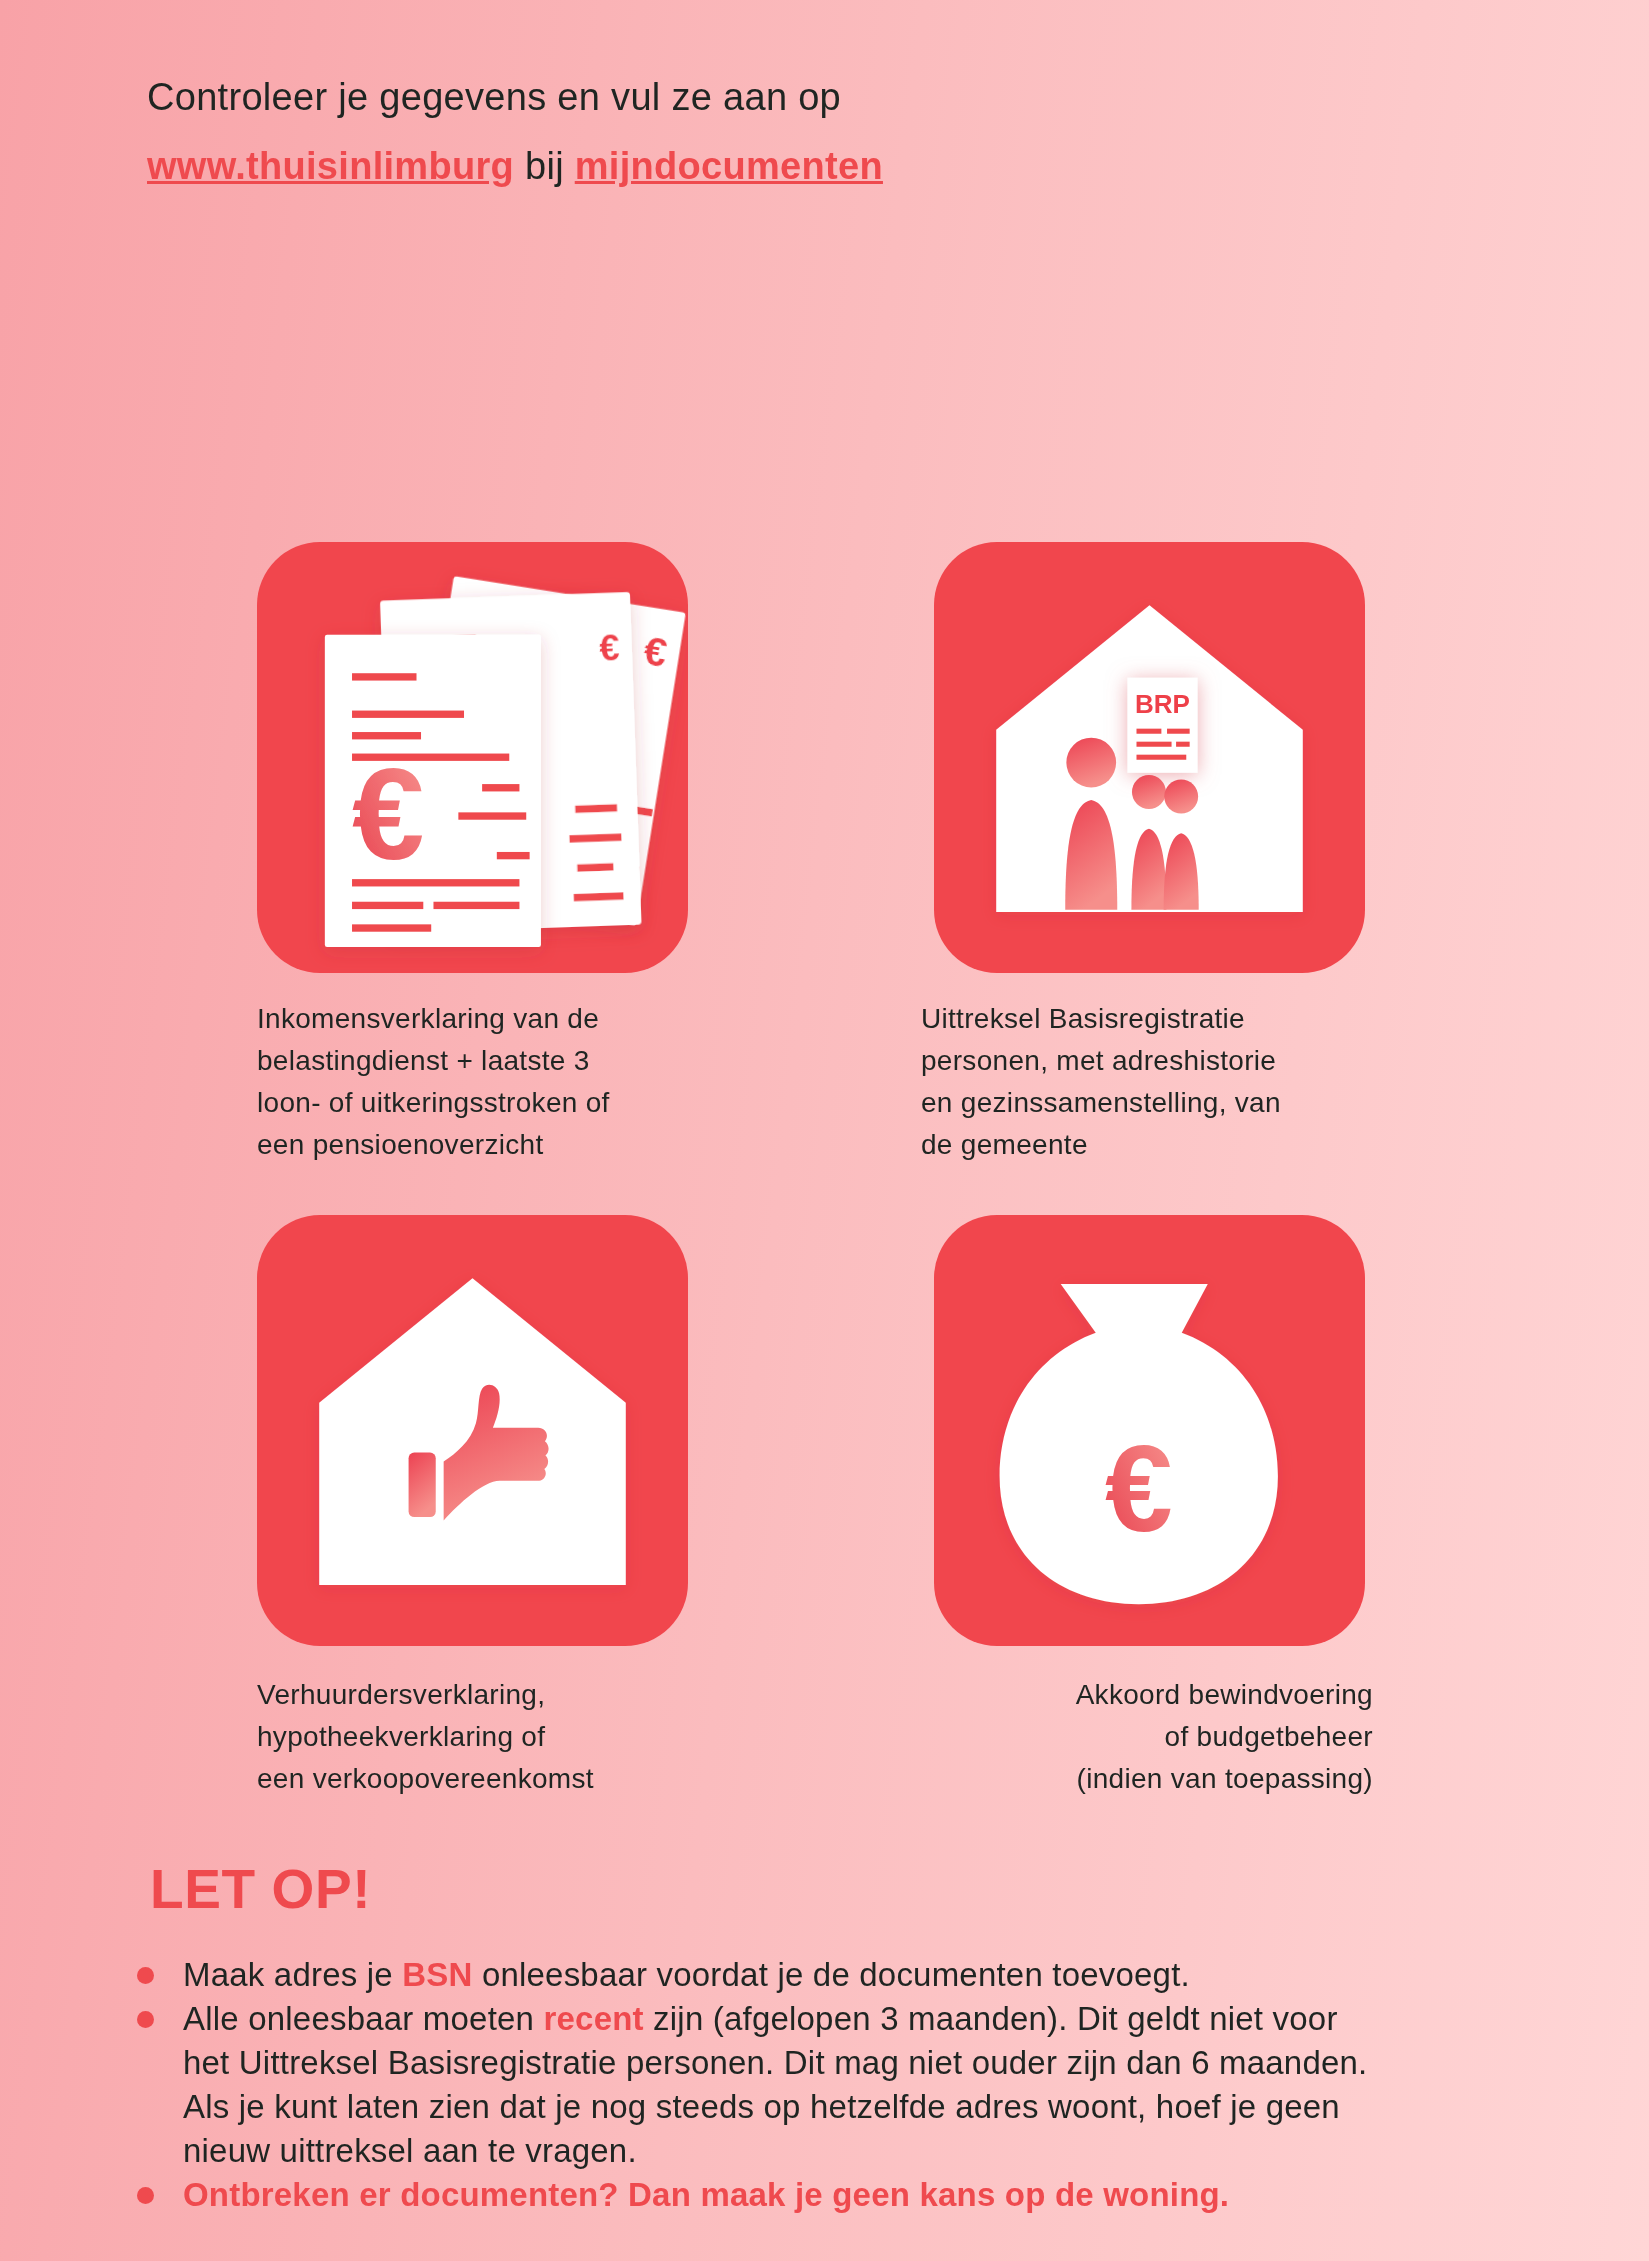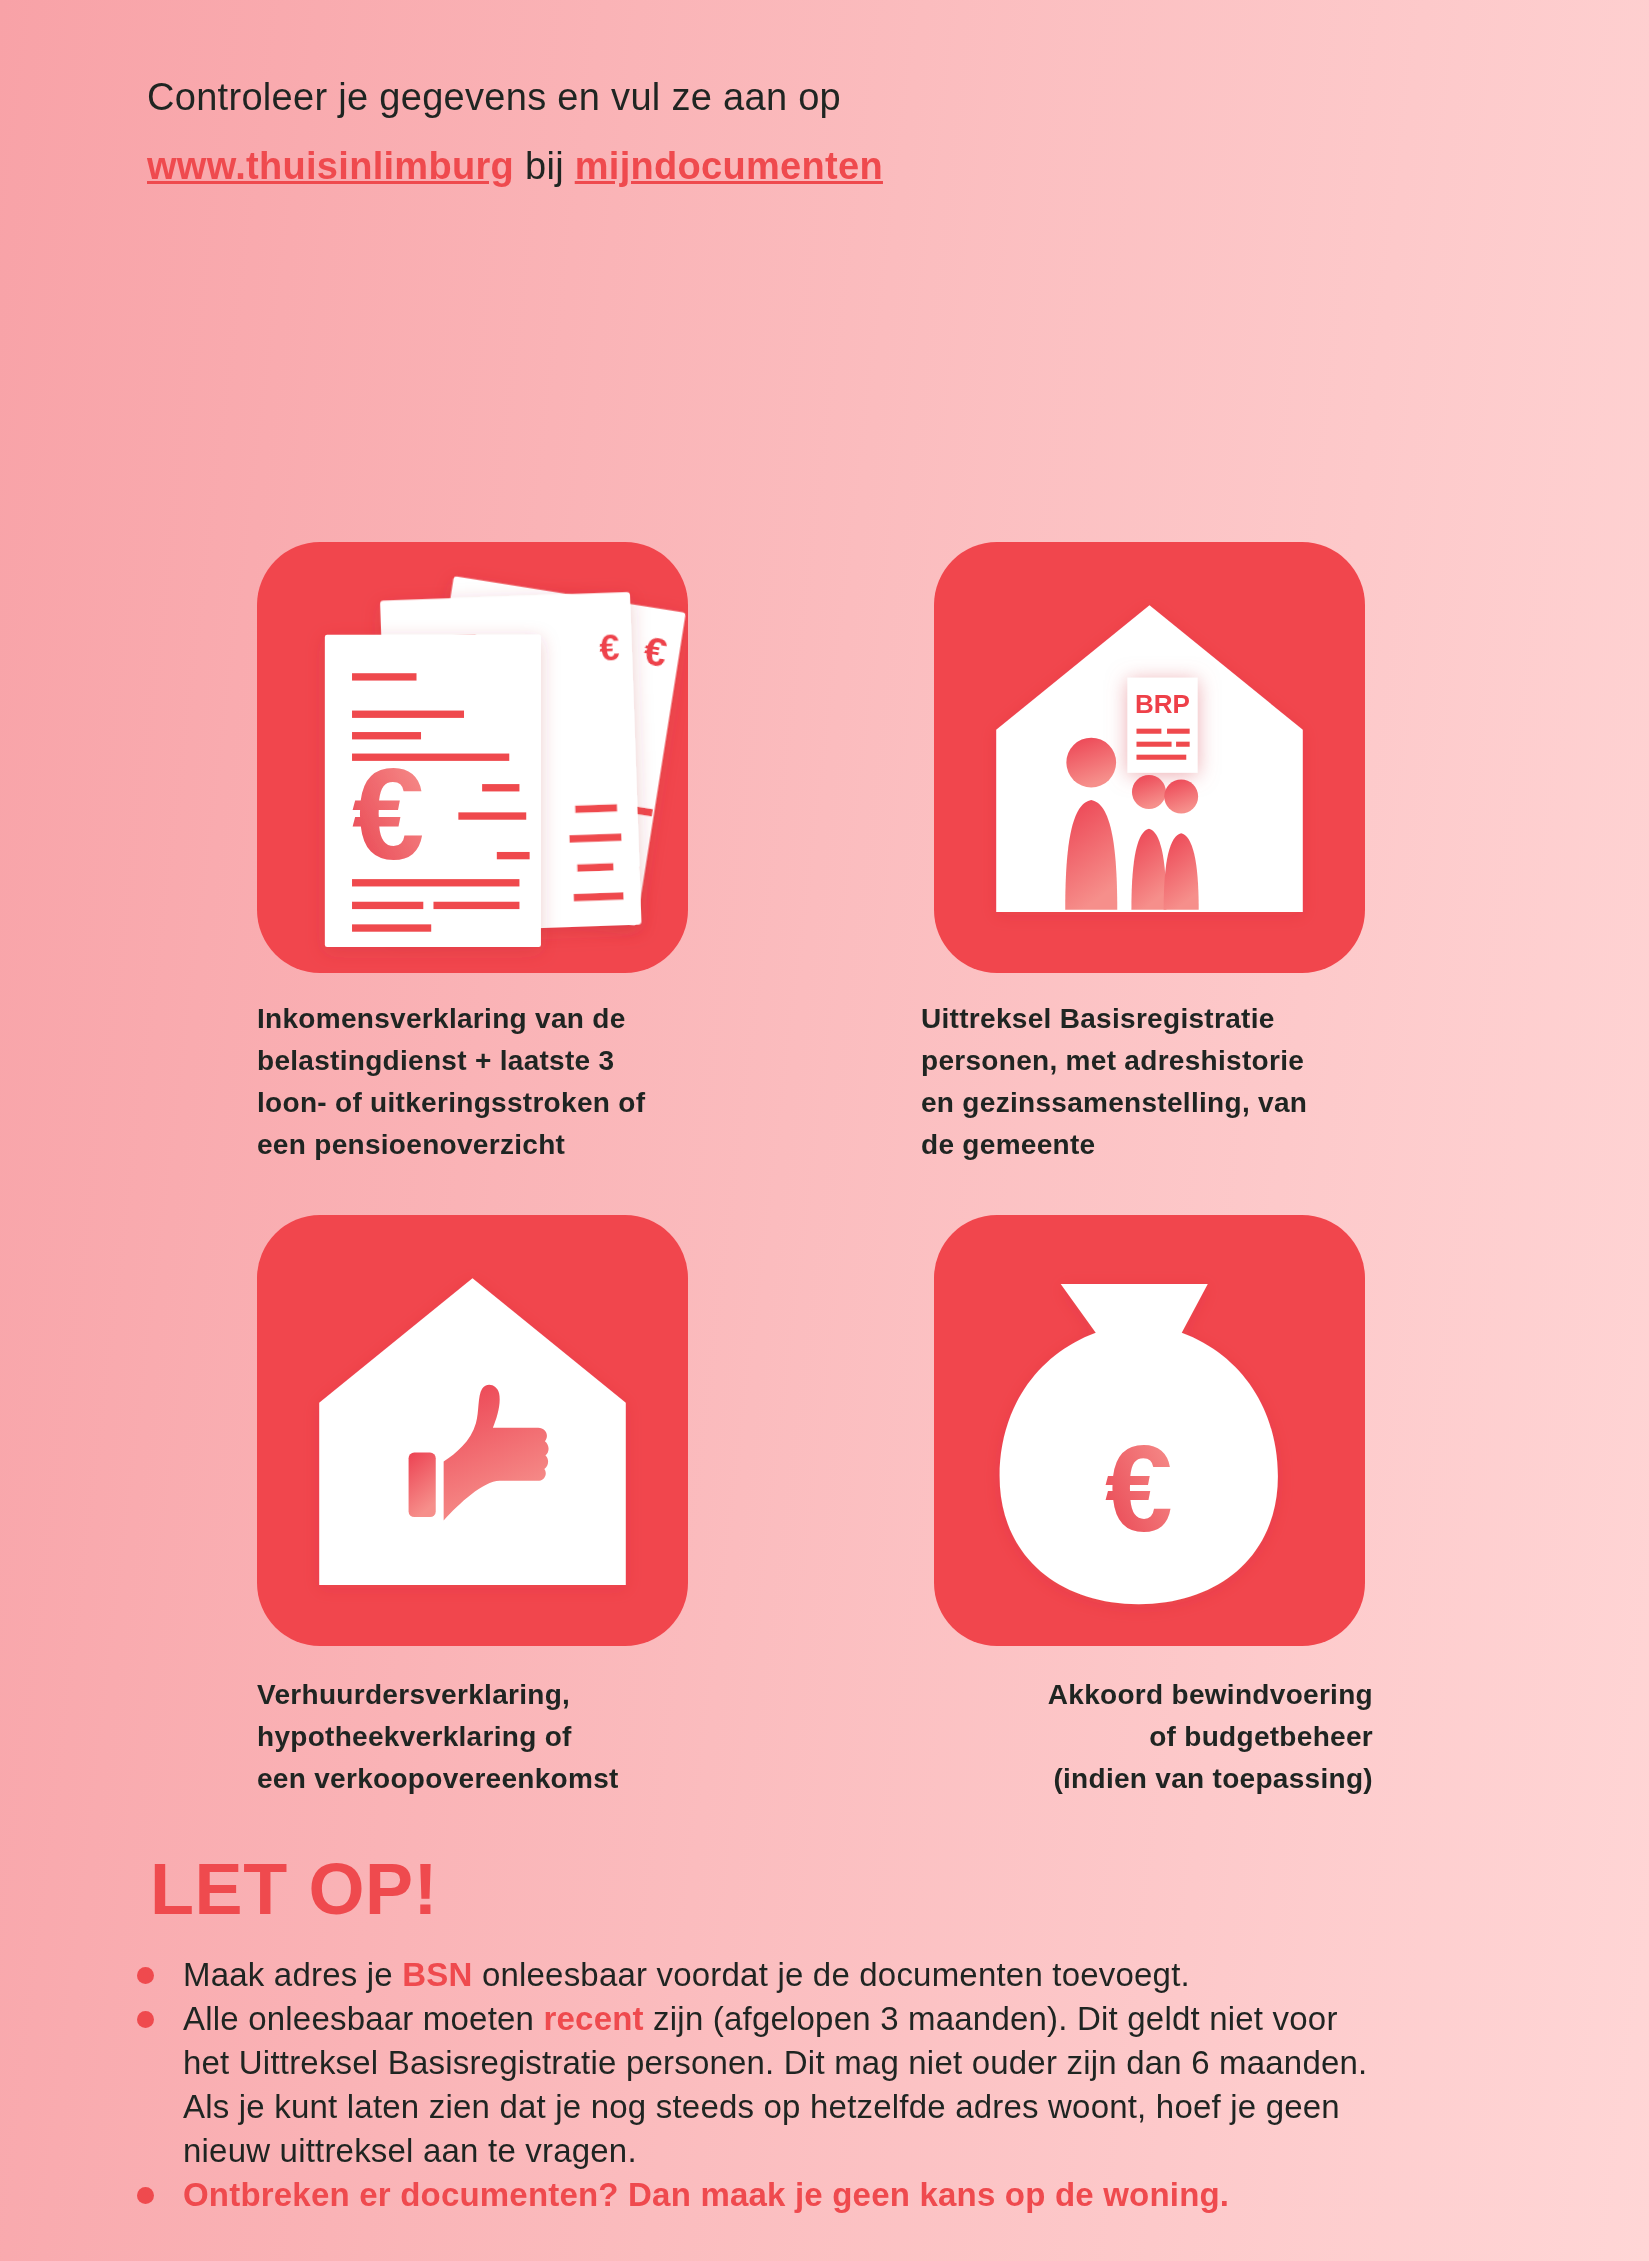--- a/index.html
+++ b/index.html
@@ -12,26 +12,26 @@
   .intro{position:absolute;left:147px;top:63px;font-size:38px;line-height:69px;letter-spacing:0.3px;color:#1f2522;}
   .intro .accent{color:#ef4a4e;font-weight:bold;text-decoration:underline;}
   .heading{position:absolute;left:148px;top:246px;font-size:97px;line-height:121px;font-weight:bold;
     color:#ef4a4e;letter-spacing:0.6px;white-space:pre-line;}
   .tile{position:absolute;width:431px;height:431px;background:#f1464d;border-radius:63px;}
   .tile svg{position:absolute;left:0;top:0;width:431px;height:431px;}
   #tile-1{left:257px;top:542px;}
   #tile-2{left:934px;top:542px;}
   #tile-3{left:257px;top:1215px;}
   #tile-4{left:934px;top:1215px;}
-  .caption{position:absolute;font-size:28px;line-height:42px;letter-spacing:0.3px;color:#1f2522;white-space:pre-line;font-weight:bold;}
+  .caption{position:absolute;font-size:28px;line-height:42px;letter-spacing:0.3px;color:#1f2522;white-space:pre-line;}
   #cap-1{left:257px;top:998px;width:430px;}
   #cap-2{left:921px;top:998px;width:452px;}
   #cap-3{left:257px;top:1674px;width:430px;}
   #cap-4{left:921px;top:1674px;width:452px;text-align:right;}
-  .letop{position:absolute;left:150px;top:1847px;font-size:72px;line-height:84px;font-weight:bold;color:#ef4a4e;letter-spacing:0.6px;}
+  .letop{position:absolute;left:150px;top:1847px;font-size:55px;line-height:84px;font-weight:bold;color:#ef4a4e;letter-spacing:0.6px;}
   .bullets{position:absolute;left:136px;top:1953px;width:1447px;margin:0;padding:0;font-size:33px;line-height:44px;}
   .bullets li{list-style:none;position:relative;padding-left:47px;white-space:pre-line;letter-spacing:0.2px;}
   .bullets li::before{content:"";position:absolute;left:1.1px;top:14px;width:17px;height:17px;border-radius:50%;background:#ef4a4e;}
   .em{color:#ef4a4e;font-weight:bold;text-align:center;}
 </style>
 </head>
 <body>
 
 <div class="poster">
 

